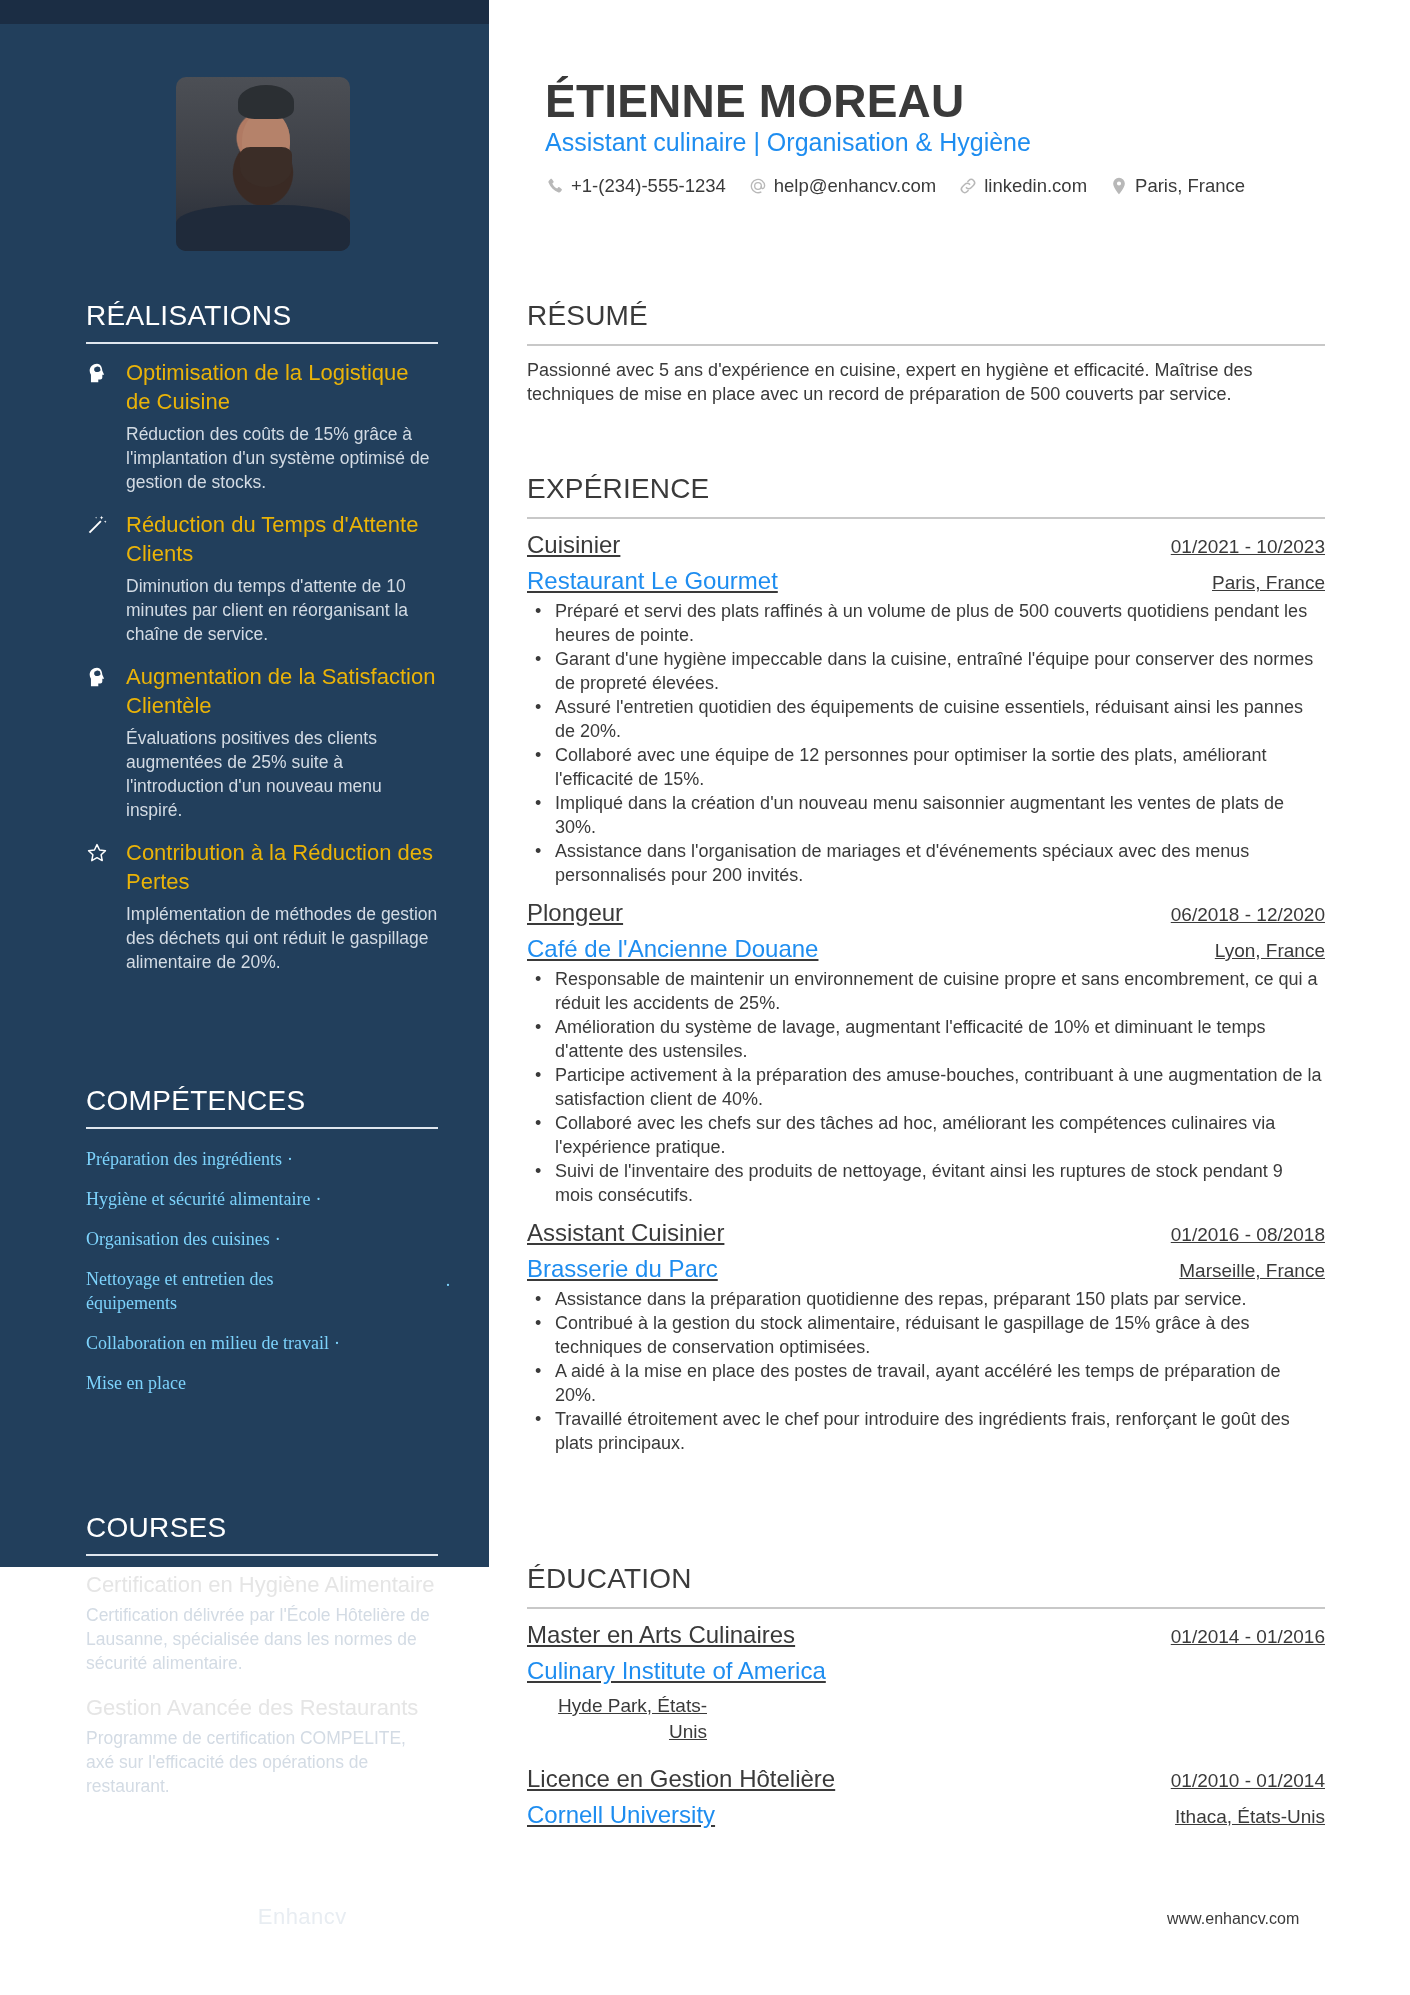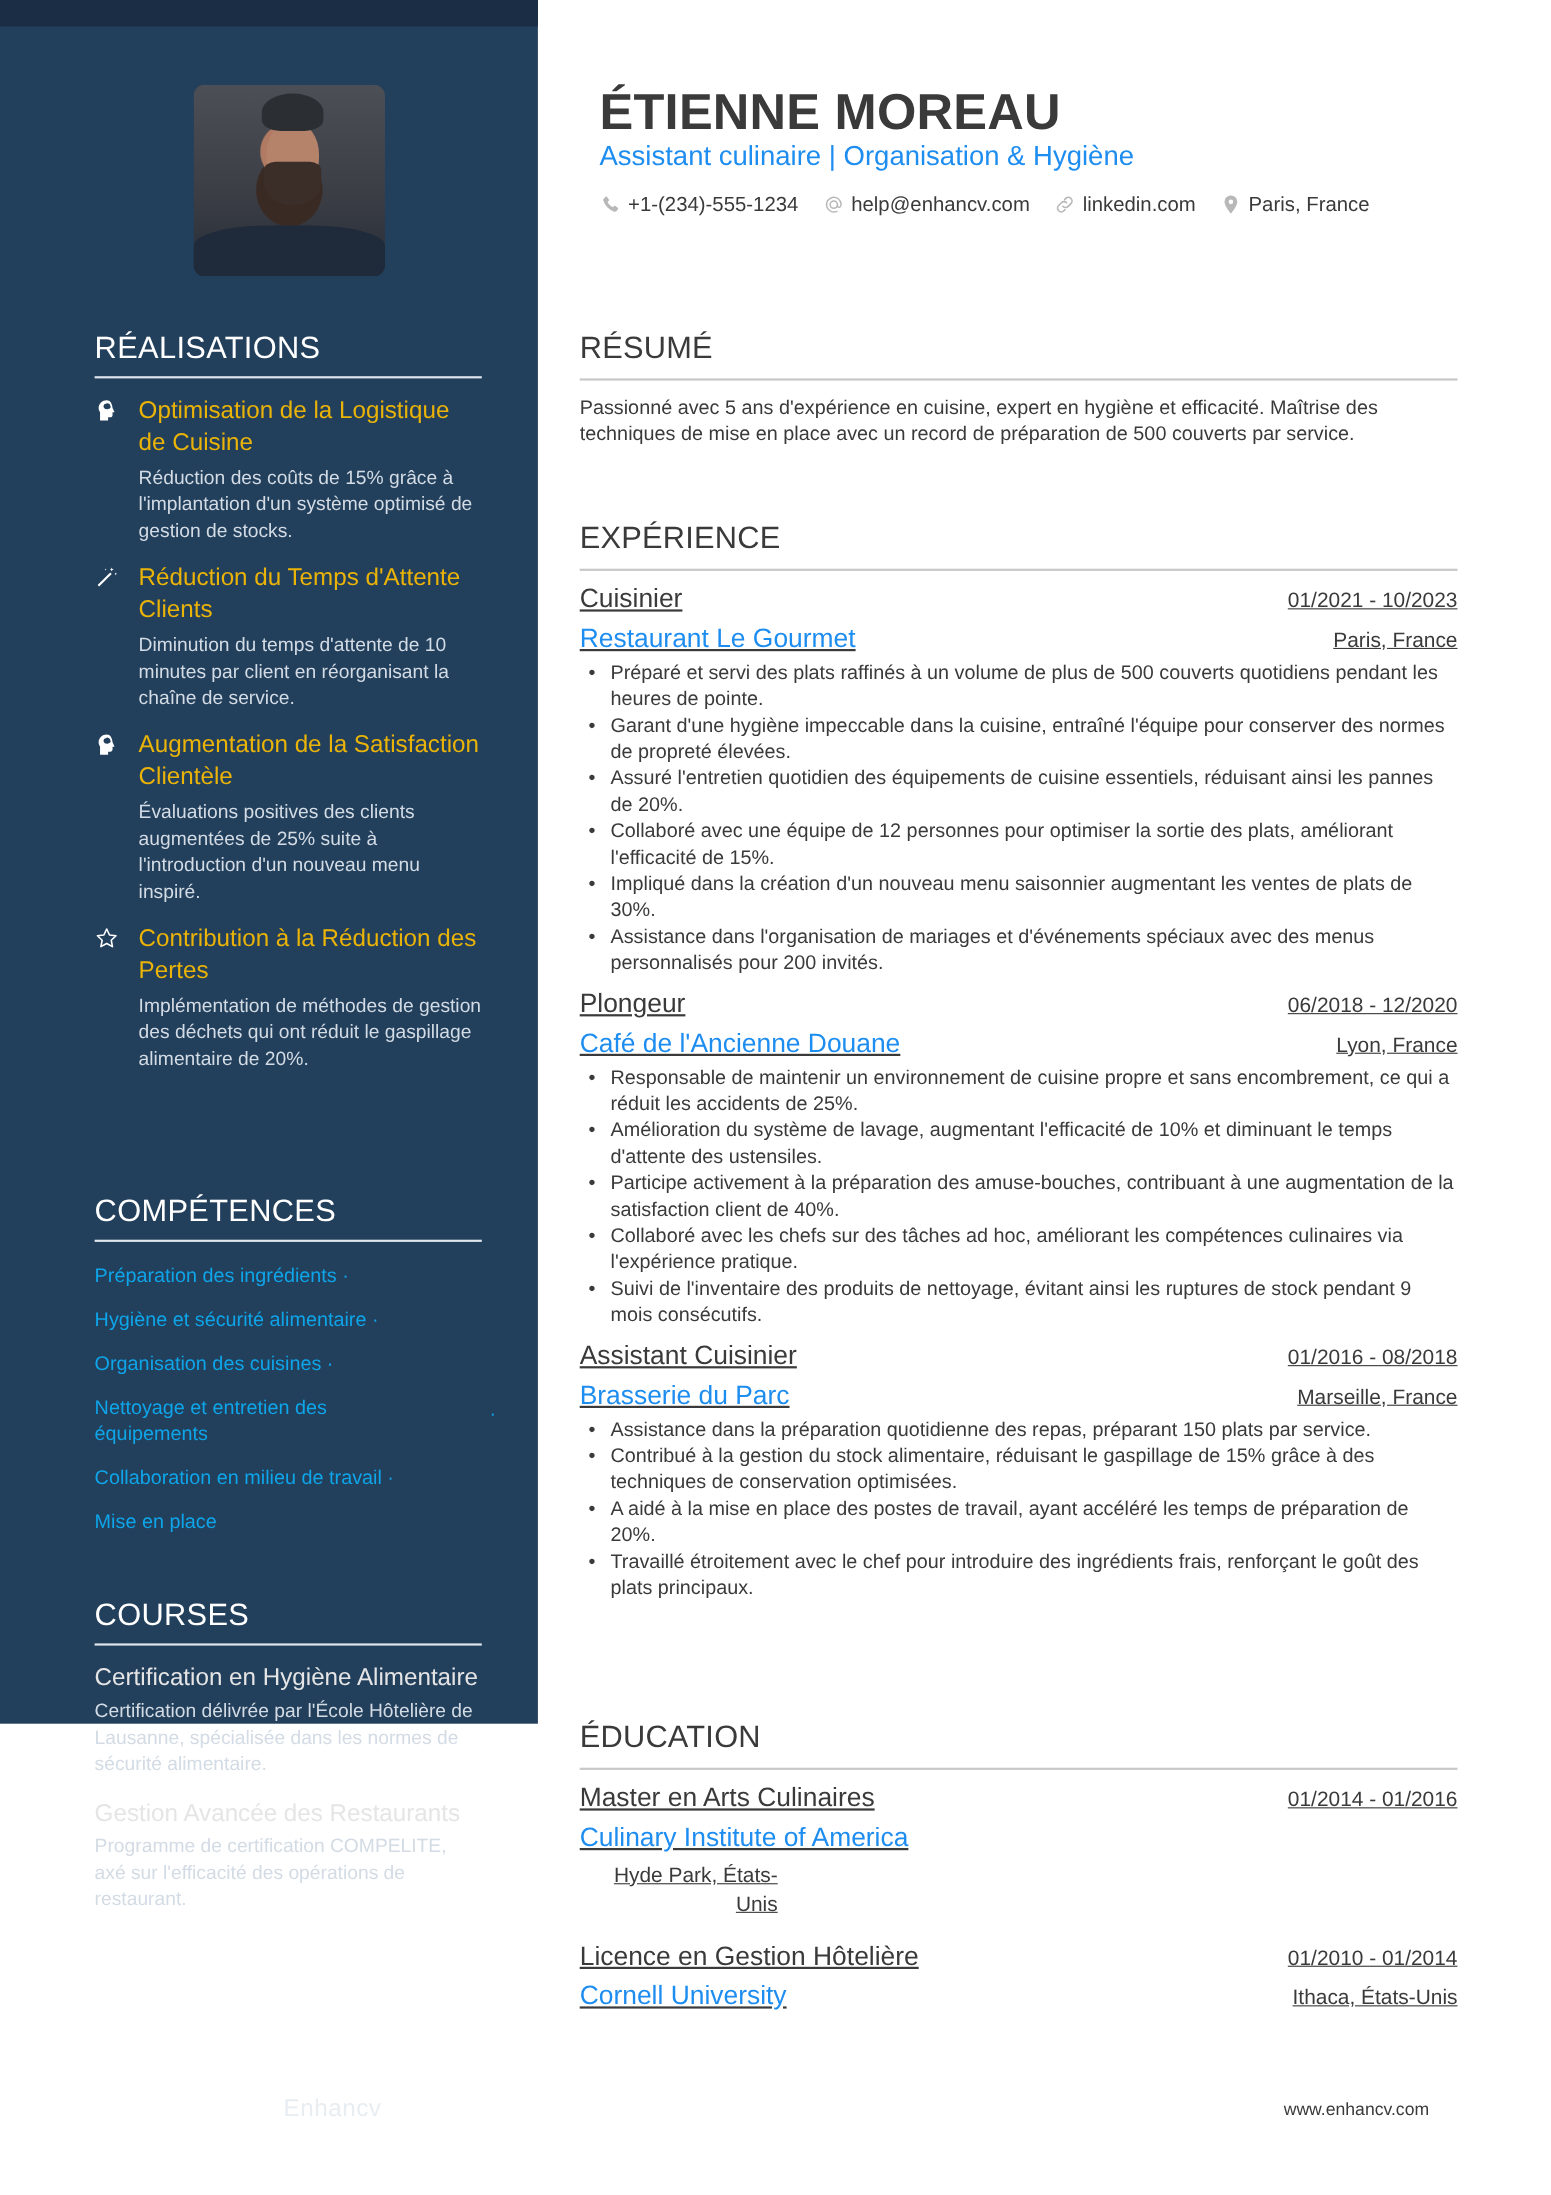--- a/index.html
+++ b/index.html
@@ -17,21 +17,21 @@
   .side-section { position: absolute; left: 86px; width: 352px; }
   .side-title { font-size: 28px; font-weight: 400; letter-spacing: 0.3px; color: #ffffff; padding-bottom: 10px; border-bottom: 2px solid #dfe6ee; margin-bottom: 14px; }
 
   .ach { display: flex; margin-bottom: 16px; }
   .ach-icon { width: 40px; flex: 0 0 40px; padding-top: 4px; }
   .ach-icon svg { width: 22px; height: 22px; display: block; }
   .ach-body { flex: 1; }
   .ach-title { font-size: 22px; line-height: 29px; color: #eab308; margin-bottom: 6px; }
   .ach-desc { font-size: 17.5px; line-height: 24px; color: #d3dbe4; }
 
-  .skill { font-size: 18px; line-height: 24px; color: #0ea5e9; margin-bottom: 16px; position: relative; padding-right: 20px; }
+  .skill { font-size: 18px; line-height: 24px; color: #7dd3fc; margin-bottom: 16px; position: relative; padding-right: 20px; font-family: Liberation Serif, serif; }
   .skill .dot { margin-left: 5px; }
   .skill.multiline .dot { position: absolute; left: 356px; top: 12px; }
 
   .course { margin-bottom: 18px; }
   .course-title { font-size: 22px; line-height: 29px; color: #e5e5e5; margin-bottom: 4px; }
   .course-desc { font-size: 17.5px; line-height: 24px; color: #d3dbe4; }
 
   .powered { position: absolute; left: 89px; top: 1904px; display: flex; align-items: center; }
   .powered-label { font-size: 16px; color: #ffffff; margin-right: 20px; }
   .powered-logo { display: flex; align-items: center; }
@@ -134,21 +134,21 @@
     <div style="padding-top:4px;">
       <div class="skill"><span>Préparation des ingrédients</span><span class="dot">·</span></div>
       <div class="skill"><span>Hygiène et sécurité alimentaire</span><span class="dot">·</span></div>
       <div class="skill"><span>Organisation des cuisines</span><span class="dot">·</span></div>
       <div class="skill multiline" style="width:260px;"><span>Nettoyage et entretien des équipements</span><span class="dot" style="position:absolute;left:354px;top:6px;">·</span></div>
       <div class="skill"><span>Collaboration en milieu de travail</span><span class="dot">·</span></div>
       <div class="skill"><span>Mise en place</span></div>
     </div>
   </div>
 
-  <div class="side-section" style="top:1452px;">
+  <div class="side-section" style="top:1512px;">
     <div class="side-title">COURSES</div>
     <div class="course">
       <div class="course-title">Certification en Hygiène Alimentaire</div>
       <div class="course-desc">Certification délivrée par l'École Hôtelière de Lausanne, spécialisée dans les normes de sécurité alimentaire.</div>
     </div>
     <div class="course">
       <div class="course-title">Gestion Avancée des Restaurants</div>
       <div class="course-desc">Programme de certification COMPELITE, axé sur l'efficacité des opérations de restaurant.</div>
     </div>
   </div>

